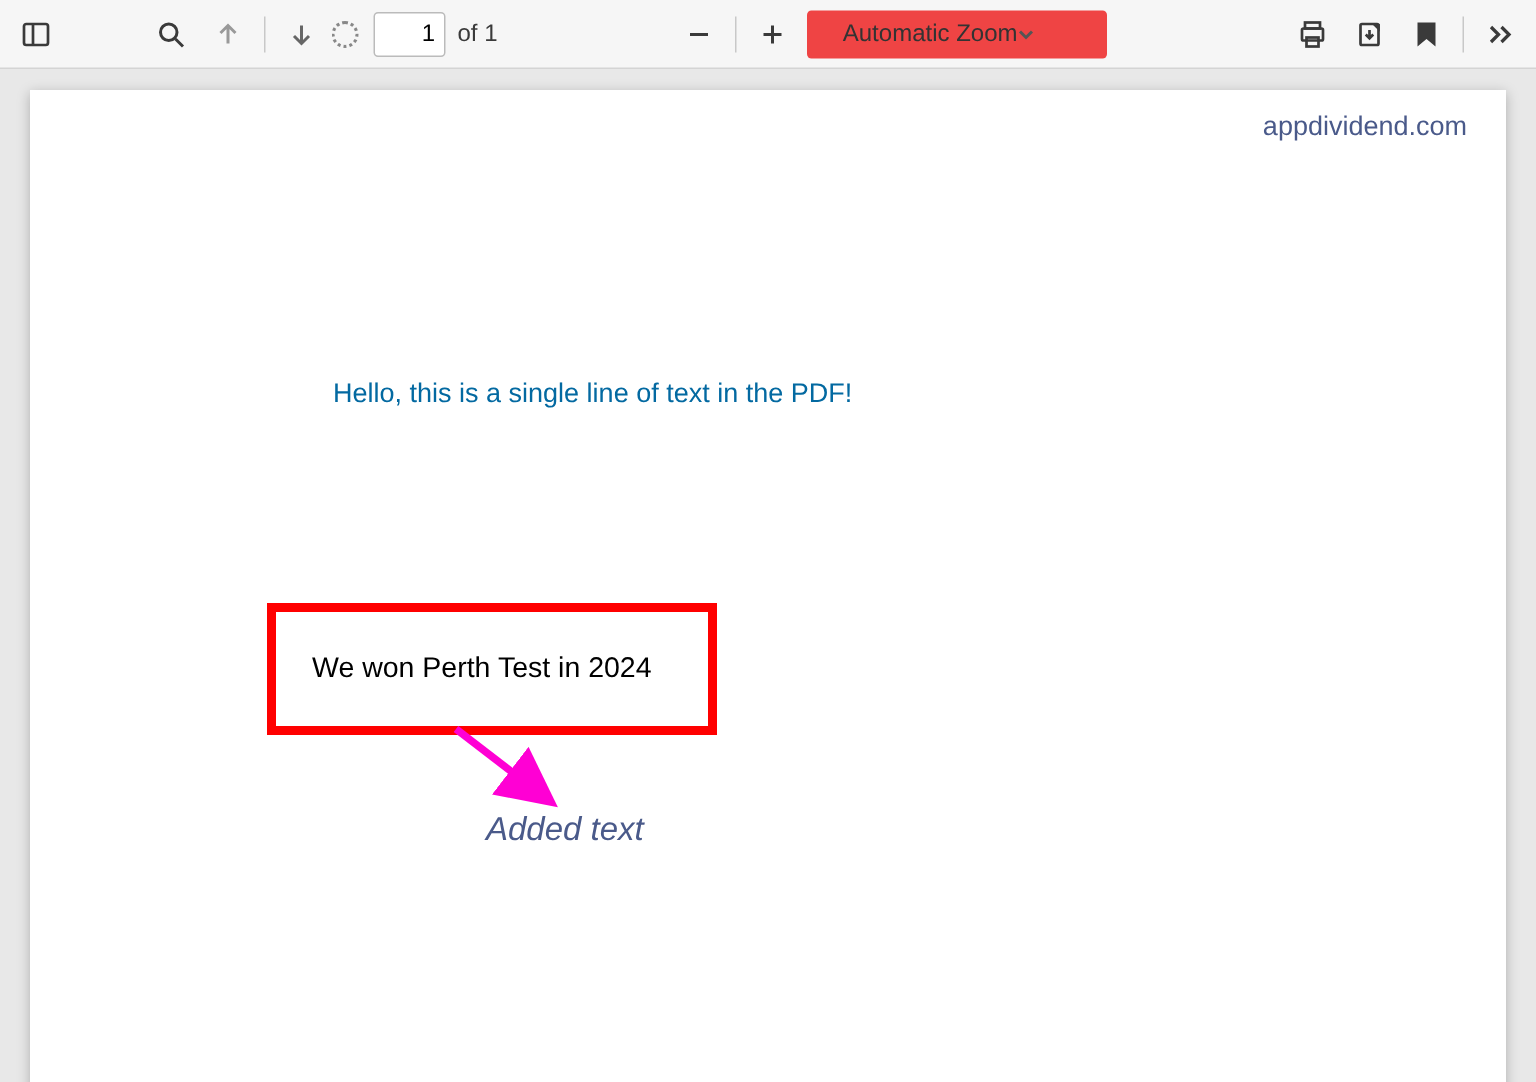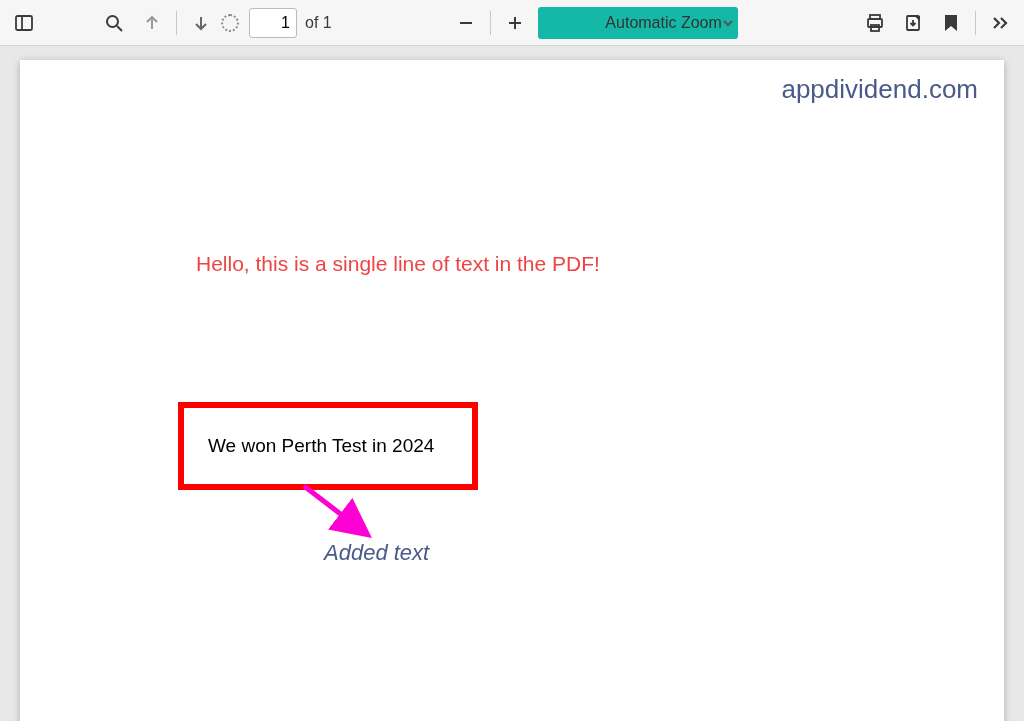--- a/index.html
+++ b/index.html
@@ -48,27 +48,27 @@
     }
     .page-label {
       font-size: 16px;
       color: #3a3a3a;
       margin-left: 8px;
     }
     .spacer { flex: 1; }
     .zoom-select {
       height: 32px;
       width: 200px;
-      background: #14b8a6;
+      background: #ef4444;
       border: none;
       border-radius: 3px;
       display: flex;
       align-items: center;
-      justify-content: flex-end;
-      padding: 0 4px;
+      justify-content: flex-start;
+      padding: 0 24px;
       font-size: 16px;
       color: #333;
       cursor: pointer;
       margin: 0 3px;
     }
     .loading-spinner {
       width: 18px;
       height: 18px;
       border: 2px dotted #888;
       border-radius: 50%;
@@ -87,29 +87,29 @@
       width: 984px;
       min-height: 680px;
       background: #fff;
       box-shadow: 0 2px 8px rgba(0,0,0,0.25);
       position: relative;
     }
     .watermark {
       position: absolute;
       top: 14px;
       right: 26px;
-      font-size: 26px;
+      font-size: 18px;
       color: #4a5a8a;
     }
     .content-line-1 {
       position: absolute;
       top: 192px;
-      left: 176px;
-      font-size: 21px;
-      color: #ef4444;
+      left: 202px;
+      font-size: 18px;
+      color: #0369a1;
     }
     .highlight-box {
       position: absolute;
       top: 342px;
       left: 158px;
       width: 300px;
       height: 88px;
       border: 6px solid #ff0000;
       display: flex;
       align-items: center;

